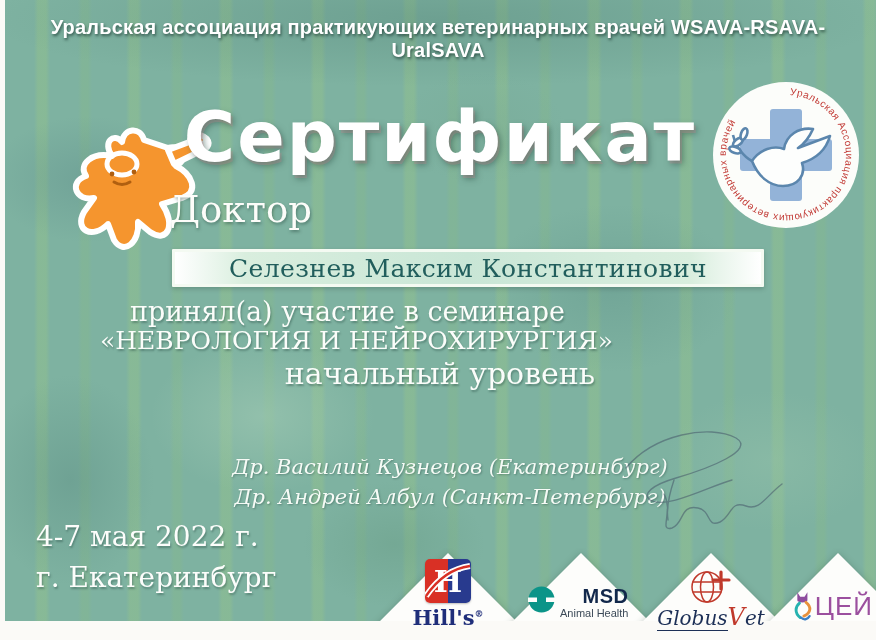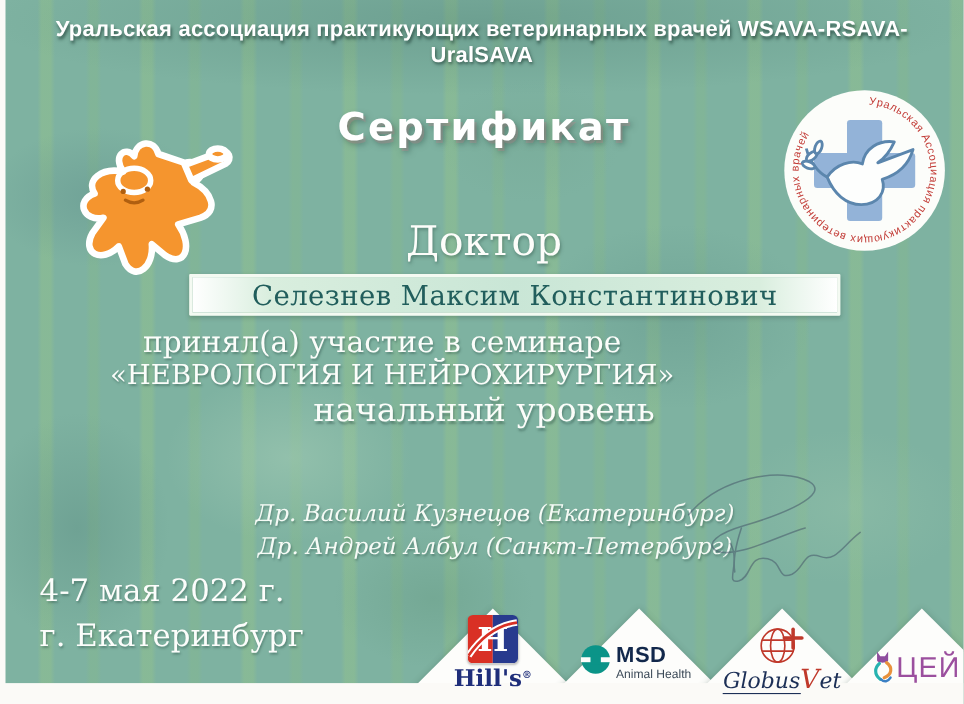--- a/index.html
+++ b/index.html
@@ -28,26 +28,26 @@
   .scan-edge-left { position:absolute; left:0; top:0; width:5px; height:640px; background:#fbfaf7; }
   .scan-edge-bottom { position:absolute; left:0; top:621px; width:876px; height:19px; background:#fbfaf7; }
 
   .header-text {
     position:absolute; top:16px; left:5px; width:866px; text-align:center;
     font-family:"Liberation Sans", sans-serif; font-weight:bold; font-size:20px;
     color:#ffffff; text-shadow:1px 2px 3px rgba(30,60,52,0.75); letter-spacing:0.2px;
   }
   .cert-title {
     position:absolute; top:96px; left:120px; width:640px; text-align:center;
-    font-family:"DejaVu Sans", sans-serif; font-weight:bold; font-size:35px;
+    font-family:"DejaVu Sans", sans-serif; font-weight:bold; font-size:70px;
     color:#ffffff; letter-spacing:2px;
     text-shadow:2px 3px 0 rgba(200,130,140,0.28), 3px 4px 6px rgba(50,86,74,0.55);
   }
   .doctor-label {
-    position:absolute; top:198px; left:170px; width:540px; text-align:center;
+    position:absolute; top:188px; left:170px; width:540px; text-align:left;
     font-size:37px; color:#fdfdfa; text-shadow:1px 2px 3px rgba(45,80,70,0.5);
   }
   .name-band {
     position:absolute; top:249px; left:172px; width:592px; height:38px;
     border:3px solid #f4faf2; border-radius:1px;
     background:linear-gradient(90deg,#ffffff 0%,#d9eede 12%,#c9e6d6 50%,#d9eede 88%,#ffffff 100%);
     box-shadow:0 2px 4px rgba(30,60,50,0.25);
     display:flex; align-items:center; justify-content:center;
   }
   .name-band span { font-size:25px; color:#215e5c; letter-spacing:0.4px; }
@@ -83,21 +83,21 @@
   }
   .d-hills  { left:383px; } .d-msd { left:516px; }
   .d-globus { left:646px; } .d-cey { left:773px; }
 
   .sponsor { position:absolute; display:flex; flex-direction:column; align-items:center; }
   .hills-logo { left:404px; top:559px; width:88px; }
   .hills-iconwrap { width:46px; height:44px; border-radius:5px; overflow:hidden; box-shadow:0 1px 2px rgba(0,0,0,0.25); }
   .hills-label { font-family:"DejaVu Serif", serif; font-weight:bold; font-size:21px; color:#1f2e7a; line-height:22px; }
   .hills-label sup { font-size:9px; }
   .msd-logo { left:528px; top:586px; width:110px; flex-direction:row; align-items:flex-start; gap:5px; }
-  .msd-text { display:flex; flex-direction:column; align-items:flex-start; }
+  .msd-text { display:flex; flex-direction:column; align-items:flex-end; }
   .msd-label { font-family:"Liberation Sans", sans-serif; font-weight:bold; font-size:20px; color:#12284b; line-height:20px; letter-spacing:0.5px; }
   .msd-sublabel { font-family:"Liberation Sans", sans-serif; font-size:11px; color:#3c4a58; margin-top:1px; }
   .globus-logo { left:651px; top:568px; width:120px; }
   .globus-label { font-family:"DejaVu Serif", serif; font-style:italic; font-size:20px; color:#1c2f56; line-height:22px; }
   .globus-label .globus-part { border-bottom:1.5px solid #1c2f56; }
   .globus-label .vet-v { color:#c0392b; font-size:24px; }
   .cey-logo { left:793px; top:585px; width:80px; flex-direction:row; align-items:center; gap:3px; }
   .cey-label { font-family:"Liberation Sans", sans-serif; font-size:26px; color:#9b4f9e; letter-spacing:1px; }
 </style>
 </head>

